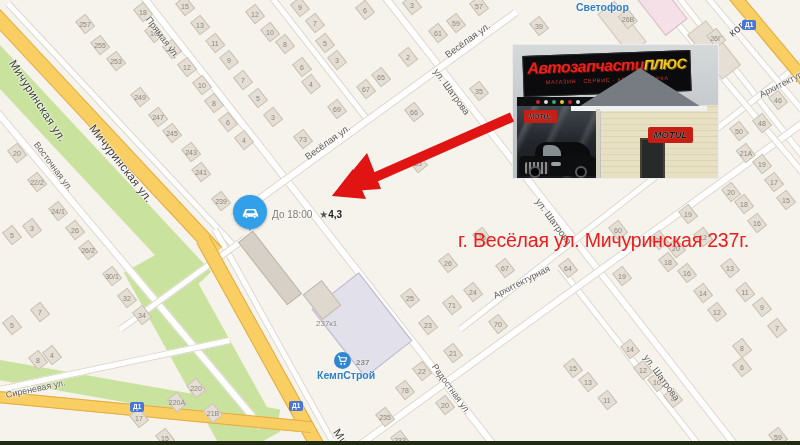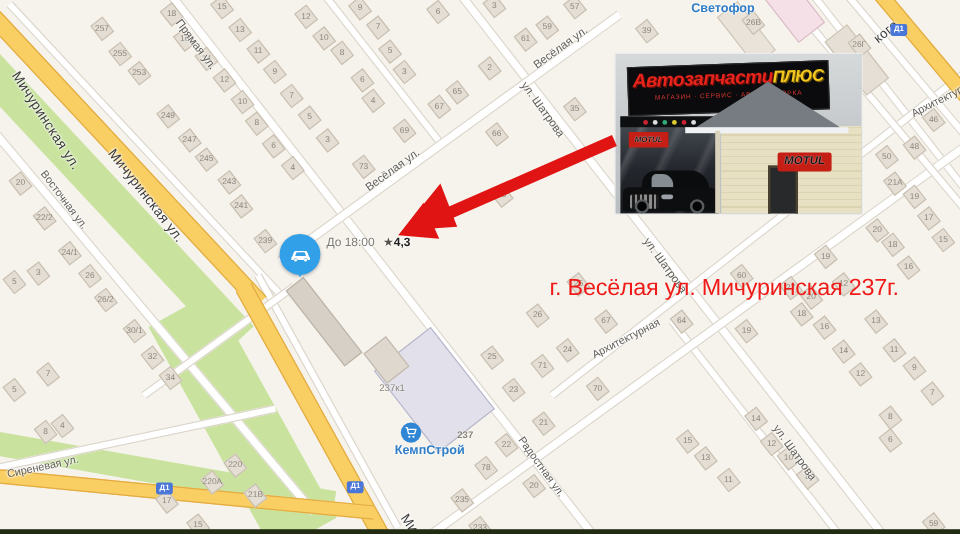--- a/index.html
+++ b/index.html
@@ -24,21 +24,21 @@
   .rbadge{position:absolute;background:#4a76d8;color:#fff;font-size:6.5px;font-weight:bold;
           padding:1px 3px;border-radius:2px;z-index:8;line-height:1.2}
   
   .pin{position:absolute;left:250px;top:212px;transform:translate(-50%,-50%);z-index:15}
   .pin-circle{width:34px;height:34px;border-radius:50%;background:#31a0e8;display:flex;align-items:center;
               justify-content:center;box-shadow:0 1px 3px rgba(0,0,0,.3)}
   .pin-tail{position:absolute;left:50%;bottom:-7px;transform:translateX(-50%);width:0;height:0;
             border:5px solid transparent;border-top:8px solid #31a0e8}
   .pin-labelbox{position:absolute;left:272px;top:195px;z-index:15}
   .pin-name{font-size:12.5px;font-weight:bold;color:#161616;text-shadow:0 0 2px #fff,0 0 3px #fff}
-  .pin-sub{font-size:10px;color:#7e7a74;text-shadow:0 0 2px #fff,0 0 3px #fff;margin-top:1px}
+  .pin-sub{font-size:10px;color:#7e7a74;text-shadow:0 0 2px #fff,0 0 3px #fff;margin-top:14px}
   .pin-sub .star{color:#55524c;margin-left:7px}
   .pin-sub .rating{color:#1e1e1e;font-weight:bold}
   
   .photo{position:absolute;left:513px;top:45px;width:205px;height:133px;z-index:20;overflow:hidden;
          background:linear-gradient(#d6d9da,#c3c7ca 55%,#babfc2);box-shadow:0 0 0 1px #ececec}
   .sign{position:absolute;left:10px;top:8px;width:168px;height:41px;background:#0b0b0d;transform:rotate(-2deg);
         text-align:center;padding-top:3px;box-sizing:border-box;border:1px solid #2a2a2a}
   .sign-title{font-size:16px;font-weight:bold;font-style:italic;color:#e6241c;line-height:1.1;
               letter-spacing:-.5px;text-shadow:1px 1px 0 #6d0d08;white-space:nowrap}
   .sign-title .accent{color:#f2c71f;font-size:14px;text-shadow:1px 1px 0 #6d5306}
@@ -597,23 +597,23 @@
       <div class="slabel" style="left: 446px; top: 50px; font-size: 9.5px; transform: rotate(-36deg);">Весёлая ул.</div>
       <div class="slabel" style="left: 436px; top: 64px; font-size: 9.5px; transform: rotate(54deg);">ул. Шатрова</div>
       <div class="slabel" style="left: 538px; top: 194px; font-size: 9.5px; transform: rotate(54deg);">ул. Шатрова</div>
       <div class="slabel" style="left: 646px; top: 350px; font-size: 9.5px; transform: rotate(54deg);">ул. Шатрова</div>
       <div class="slabel" style="left: 494px; top: 291px; font-size: 9px; transform: rotate(-27deg);">Архитектурная</div>
       <div class="slabel" style="left: 760px; top: 90px; font-size: 9px; transform: rotate(-27deg);">Архитектурная</div>
       <div class="slabel" style="left: 434px; top: 360px; font-size: 9px; transform: rotate(54deg);">Радостная ул.</div>
       <div class="slabel" style="left: 6px; top: 390px; font-size: 9px; transform: rotate(-12deg);">Сиреневая ул.</div>
       <div class="slabel major" style="left: 730px; top: 28px; font-size: 11px; transform: rotate(-40deg);">кого</div>
       <div class="plabel" style="left: 576px; top: 1px; font-size: 10.5px;">Светофор</div>
-      <div class="plabel" style="left: 317px; top: 369px; font-size: 10.5px; margin-left: 12px;">КемпСтрой</div>
+      <div class="plabel" style="left: 317px; top: 369px; font-size: 10.5px;">КемпСтрой</div>
       <div class="glabel" style="left: 316px; top: 319px;">237к1</div>
-      <div class="glabel" style="left: 381px; top: 358px; font-weight: bold;">237</div>
+      <div class="glabel" style="left: 356px; top: 358px; font-weight: bold;">237</div>
       <div class="rbadge" style="left: 130px; top: 402px;">Д1</div>
       <div class="rbadge" style="left: 289px; top: 401px;">Д1</div>
       <div class="rbadge" style="left: 742px; top: 20px;">Д1</div>
     </div>
 
   <div class="poi-icon" style="left:334px;top:352px">
     <svg width="11" height="11" viewBox="0 0 24 24">
       <path d="M2 3h3l2.5 11h11l2.5-8H7" fill="none" stroke="#fff" stroke-width="2.4" stroke-linejoin="round"></path>
       <circle cx="9" cy="19.5" r="2" fill="#fff"></circle>
         <circle cx="16.5" cy="19.5" r="2" fill="#fff"></circle>

